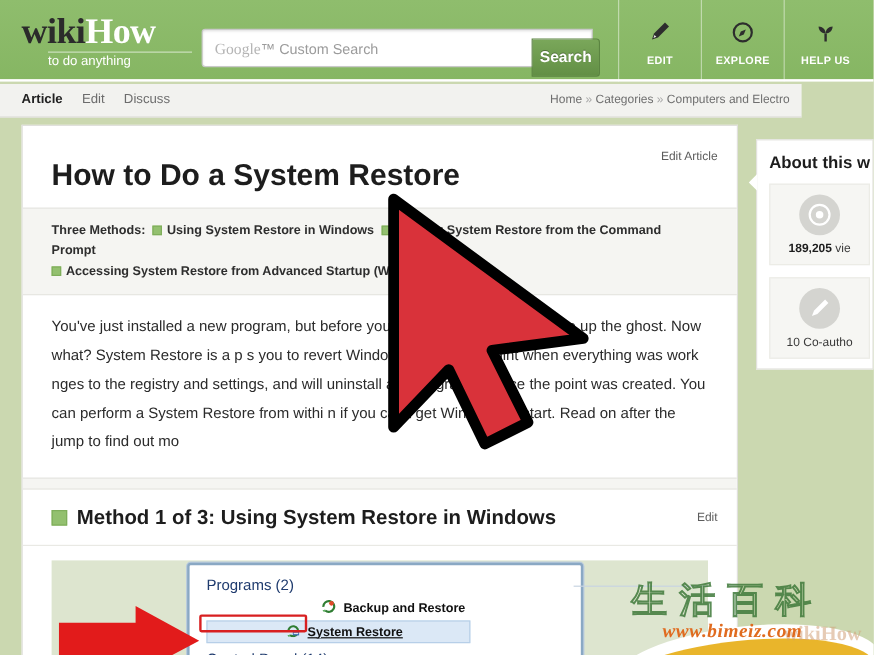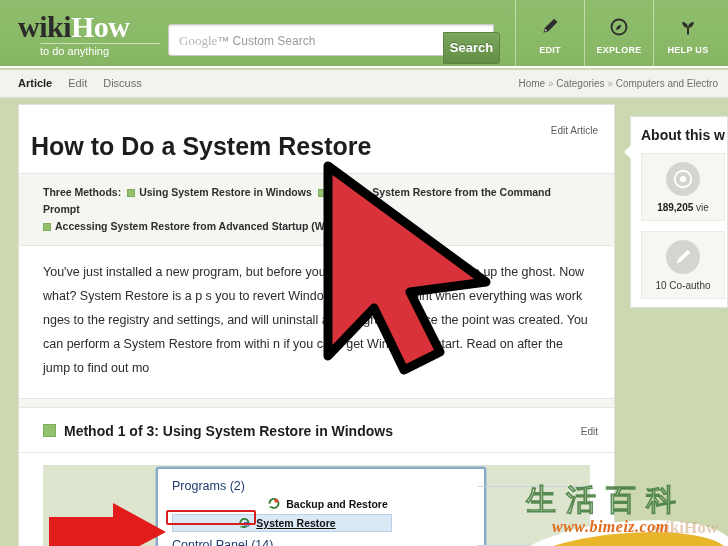--- a/index.html
+++ b/index.html
@@ -75,21 +75,21 @@
     cursor: pointer;
   }
   .hdr-item .ic { height: 26px; display: flex; align-items: center; }
   .hdr-item .lbl {
     font-size: 9px; font-weight: bold; color: #ffffff;
     margin-top: 5px; letter-spacing: .3px; white-space: nowrap;
   }
 
   
   .tabbar {
-    position: absolute; left: 0; top: 70px; width: 728px; height: 28px;
+    position: absolute; left: 0; top: 70px; width: 668px; height: 28px;
     background: #f2f2ef;
     border-bottom: 1px solid #dcdcd6;
   }
   .tabs { position: absolute; left: 18px; top: 7px; display: flex; gap: 16px; }
   .tab { font-size: 11px; color: #6c6c6c; cursor: pointer; }
   .tab.active { color: #222222; font-weight: bold; }
   .crumbs {
     position: absolute; right: 10px; top: 8px;
     font-size: 10px; color: #6f6f6f; white-space: nowrap;
     overflow: hidden; max-width: 205px;
@@ -97,21 +97,21 @@
   .crumbs .sep { color: #a8a8a8; }
 
   
   .main {
     position: absolute; left: 18px; top: 104px;
     width: 597px; min-height: 442px;
     background: #ffffff;
     border: 1px solid #e0e0dc;
     border-bottom: none;
   }
-  .title-area { position: relative; padding: 26px 24px 0 12px; }
+  .title-area { position: relative; padding: 26px 24px 0 24px; }
   .page-title {
     font-size: 25px; font-weight: bold; color: #1d1d1d;
     line-height: 30px;
   }
   .edit-article {
     position: absolute; right: 16px; top: 20px;
     font-size: 10px; color: #5c5c5c; cursor: pointer;
   }
 
   .methods {
@@ -139,21 +139,21 @@
   .method-head {
     position: relative;
     padding: 14px 24px 12px 24px;
     border-bottom: 1px solid #e9e9e4;
   }
   .method-head .sq {
     display: inline-block; width: 13px; height: 13px;
     background: #93c06f; border: 1px solid #7fae5b;
     vertical-align: -1px; margin-right: 8px;
   }
-  .method-head .txt { font-size: 14px; font-weight: bold; color: #1d1d1d; }
+  .method-head .txt { font-size: 17px; font-weight: bold; color: #1d1d1d; }
   .method-head .edit {
     position: absolute; right: 16px; top: 18px;
     font-size: 10px; color: #5c5c5c; cursor: pointer;
   }
 
   
   .shot {
     position: relative;
     margin: 12px 24px 0 24px;
     height: 130px;

